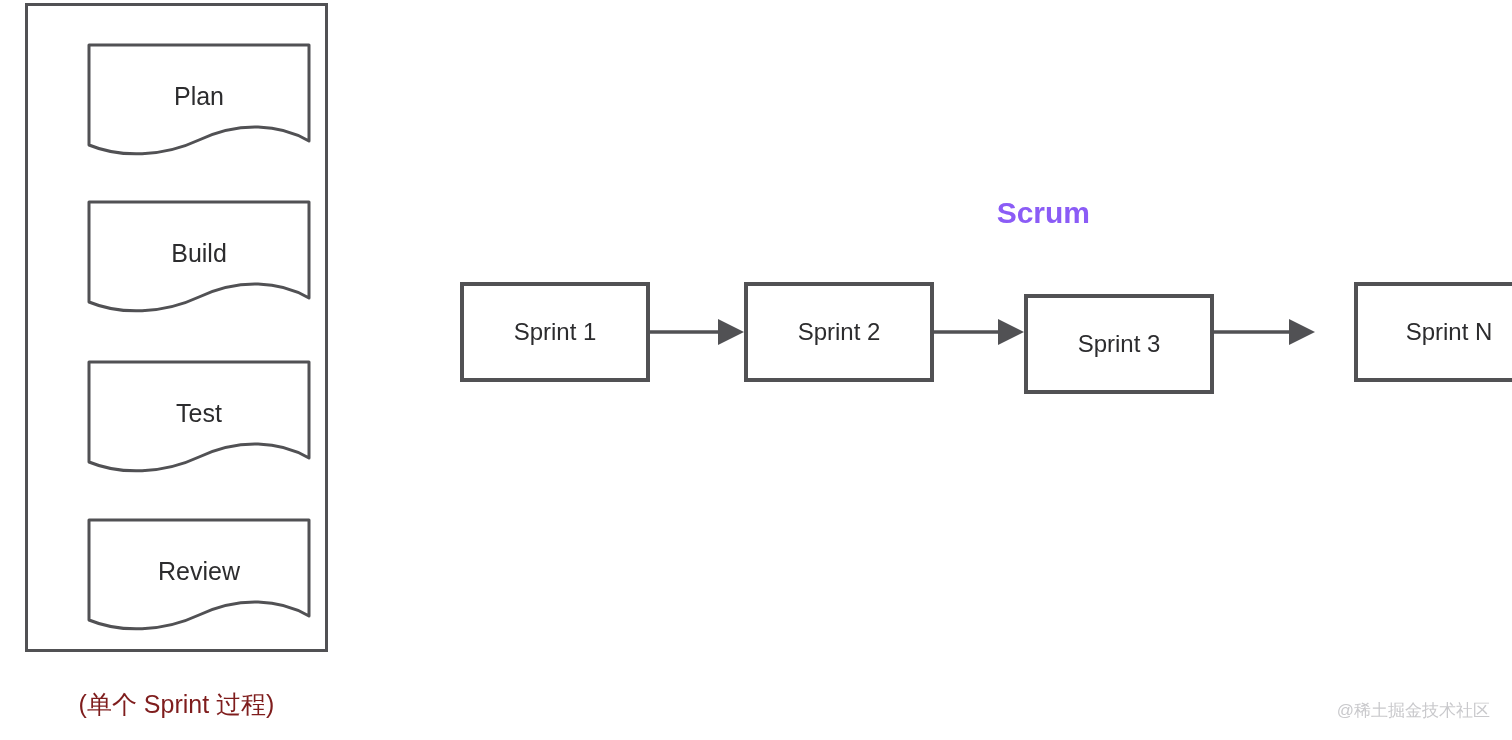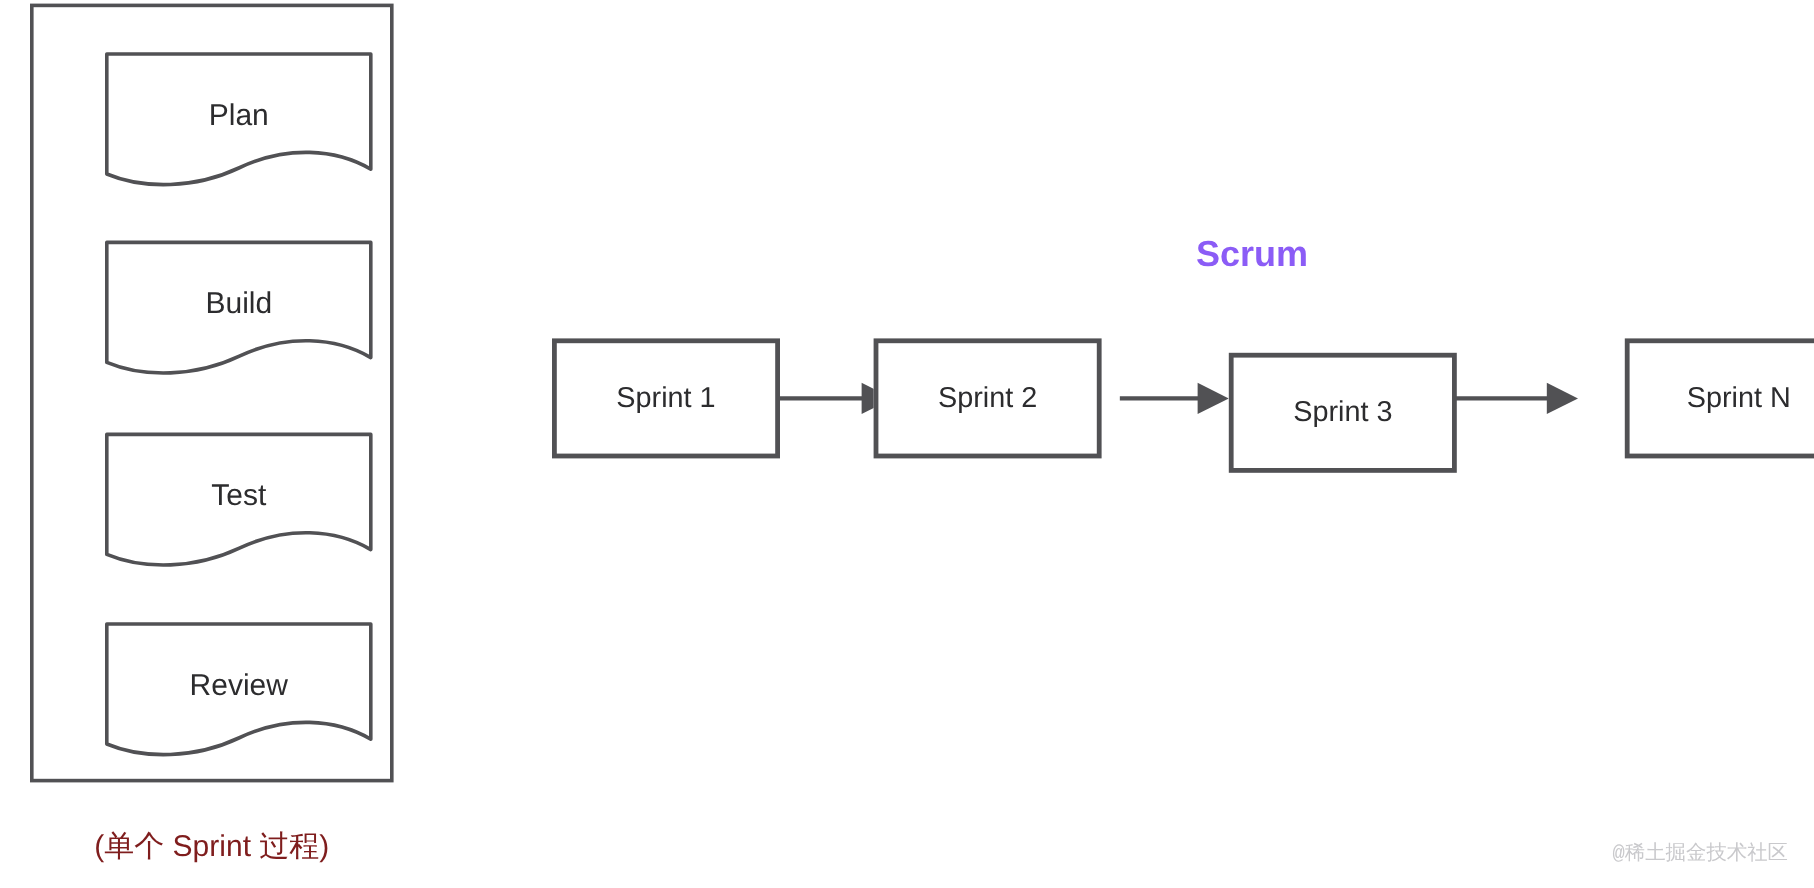--- a/index.html
+++ b/index.html
@@ -75,42 +75,41 @@
     width: 190px; height: 100px;
     border: 4px solid #515154;
     background: #ffffff;
     display: flex;
     align-items: center;
     justify-content: center;
     font-size: 24px;
     color: #2c2c2e;
   }
   .sprint-1 { left: 460px; }
-  .sprint-2 { left: 728px; align-items: center; }
+  .sprint-2 { left: 744px; align-items: center; }
   .sprint-3 { left: 1024px; margin-top: 12px; }
   .sprint-n { left: 1315px; margin-left: 39px; }
 
   .arrow {
     position: absolute;
     top: 317px;
     height: 30px;
     display: block;
   }
   .arrow-1 { left: 650px;  width: 94px; }
   .arrow-2 { left: 933px;  width: 91px; }
   .arrow-3 { left: 1212px; width: 103px; }
 
   
   .watermark {
     position: absolute;
     right: 22px; bottom: 18px;
     font-size: 17px;
     color: #c9c9cc;
     white-space: nowrap;
-    font-family: Liberation Mono, monospace;
   }
 </style>
 </head>
 <body>
 
 <div class="canvas">
 
   <div class="process-container">
 
     <div class="doc-step step-plan">

